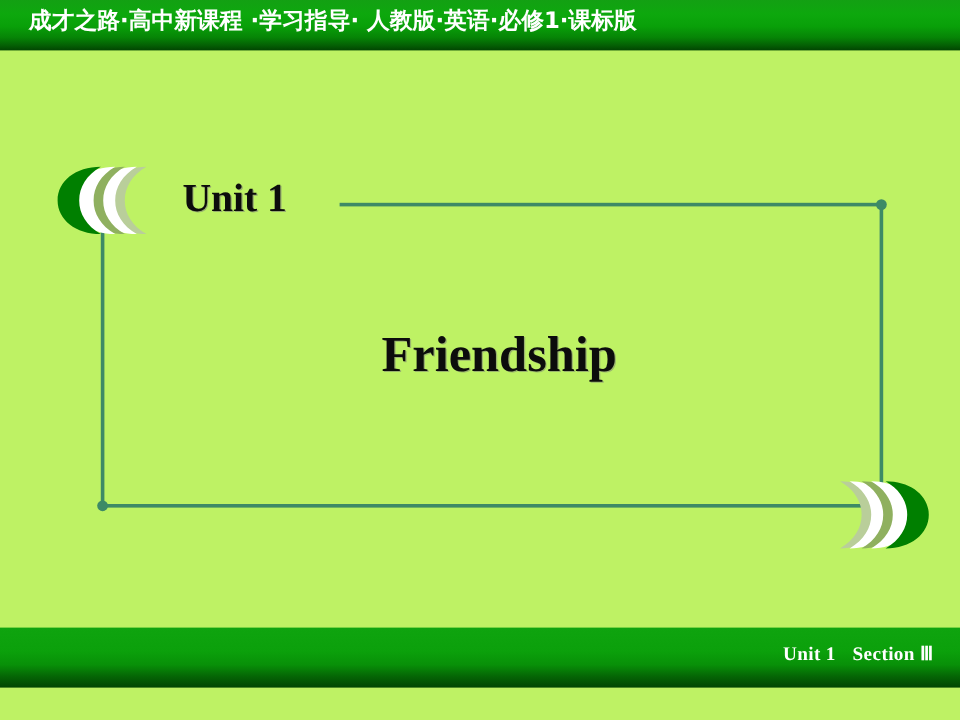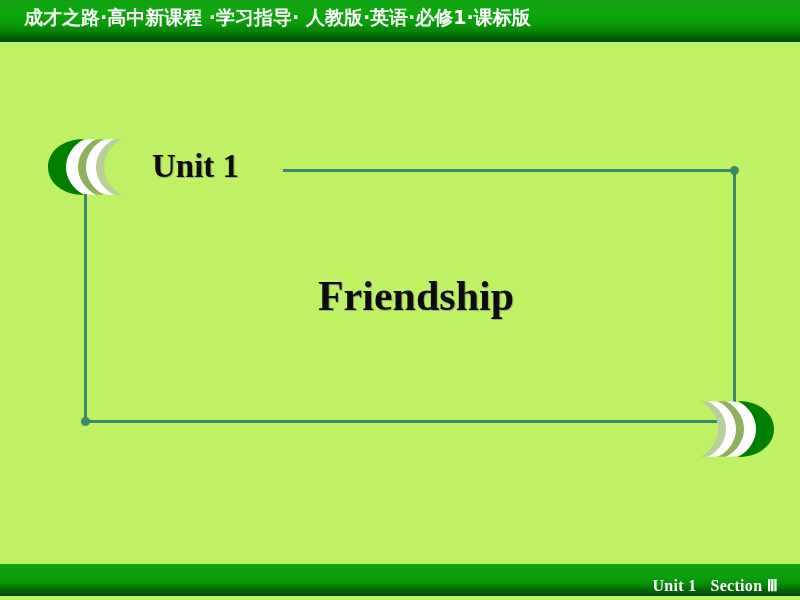--- a/index.html
+++ b/index.html
@@ -48,23 +48,23 @@
     font-weight: bold;
     letter-spacing: 0px;
     white-space: nowrap;
     line-height: 30px;
   }
 
   
   .footer-bar {
     position: absolute;
     left: 0;
-    top: 564px;
-    width: 800px;
-    height: 32px;
+    top: 523px;
+    width: 800px;
+    height: 50px;
     background: linear-gradient(to bottom,
         #0fa40f 0%,
         #0ba00b 40%,
         #089008 62%,
         #056405 82%,
         #024602 100%);
   }
   .footer-label {
     position: absolute;
     right: 22px;

